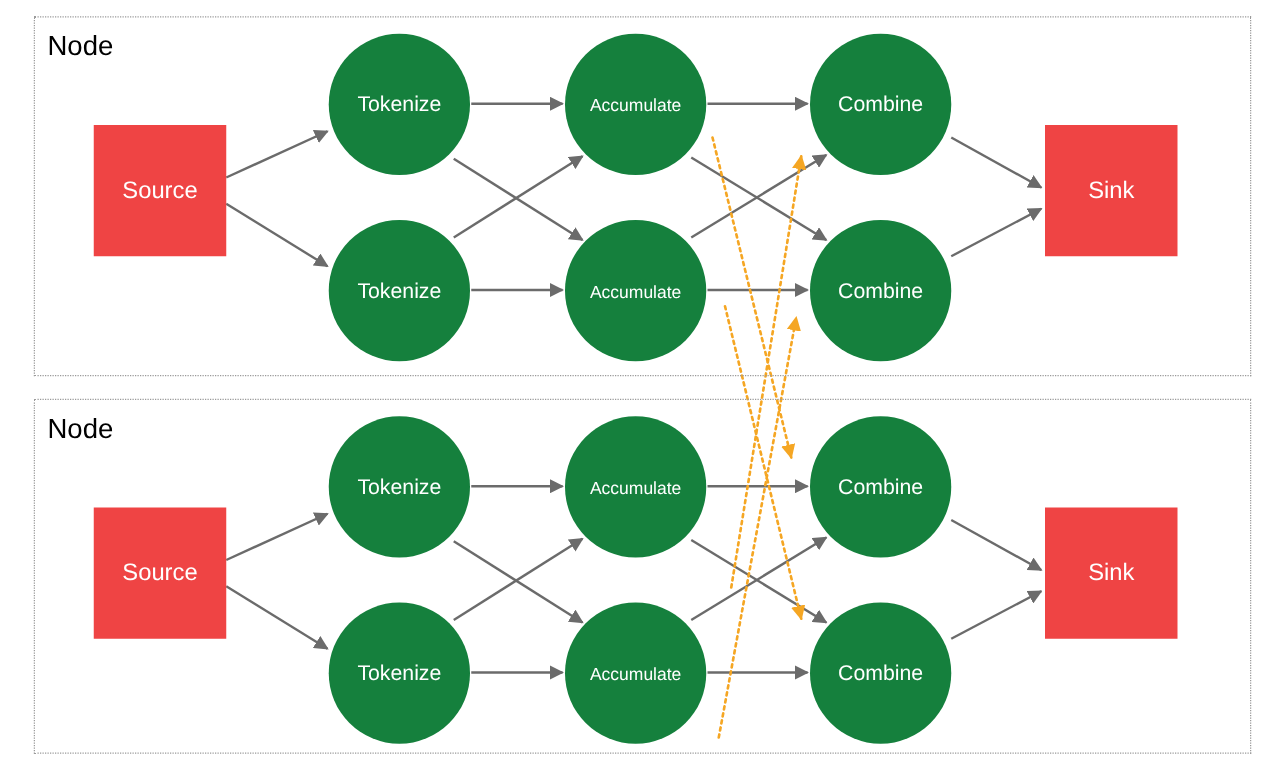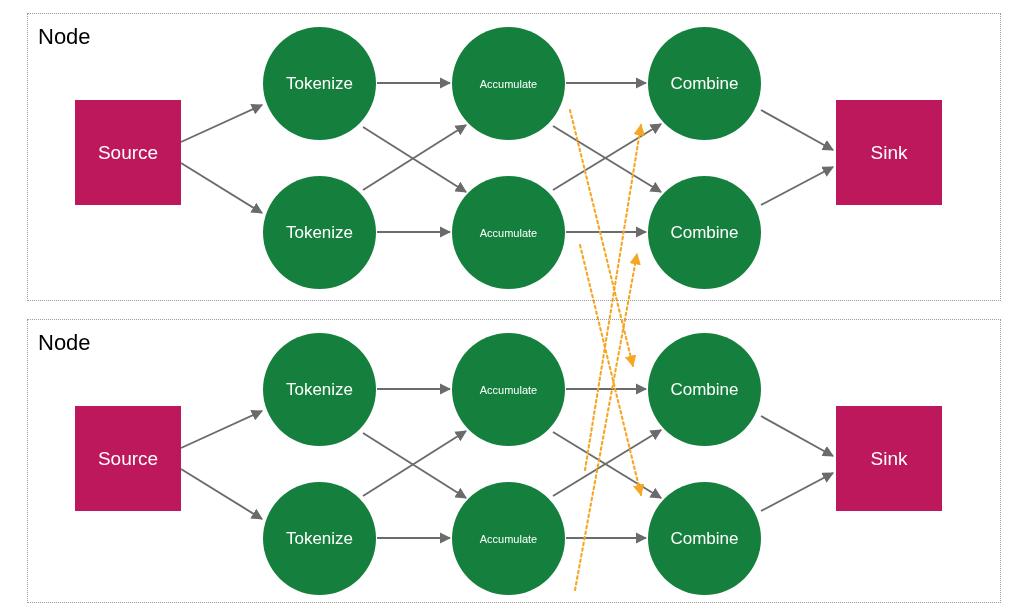--- a/index.html
+++ b/index.html
@@ -26,42 +26,42 @@
   .node-label {
     position: absolute;
     font-size: 22px;
     color: #000000;
     font-family: "Liberation Sans", sans-serif;
     line-height: 1;
     white-space: nowrap;
   }
   .box-node {
     position: absolute;
-    background: #be185d;
+    background: #ef4444;
     display: flex;
     align-items: center;
     justify-content: center;
     color: #ffffff;
     font-size: 19px;
     font-family: "Liberation Sans", sans-serif;
     box-sizing: border-box;
   }
   .circle-node {
     position: absolute;
     background: #15803d;
     border-radius: 50%;
     display: flex;
     align-items: center;
     justify-content: center;
     color: #ffffff;
     font-family: "Liberation Sans", sans-serif;
     box-sizing: border-box;
   }
   .circle-node.big-label { font-size: 17px; }
-  .circle-node.small-label { font-size: 11px; }
+  .circle-node.small-label { font-size: 14px; }
   svg.edges {
     position: absolute;
     left: 0;
     top: 0;
     width: 1024px;
     height: 615px;
     pointer-events: none;
     overflow: visible;
   }
 </style>

